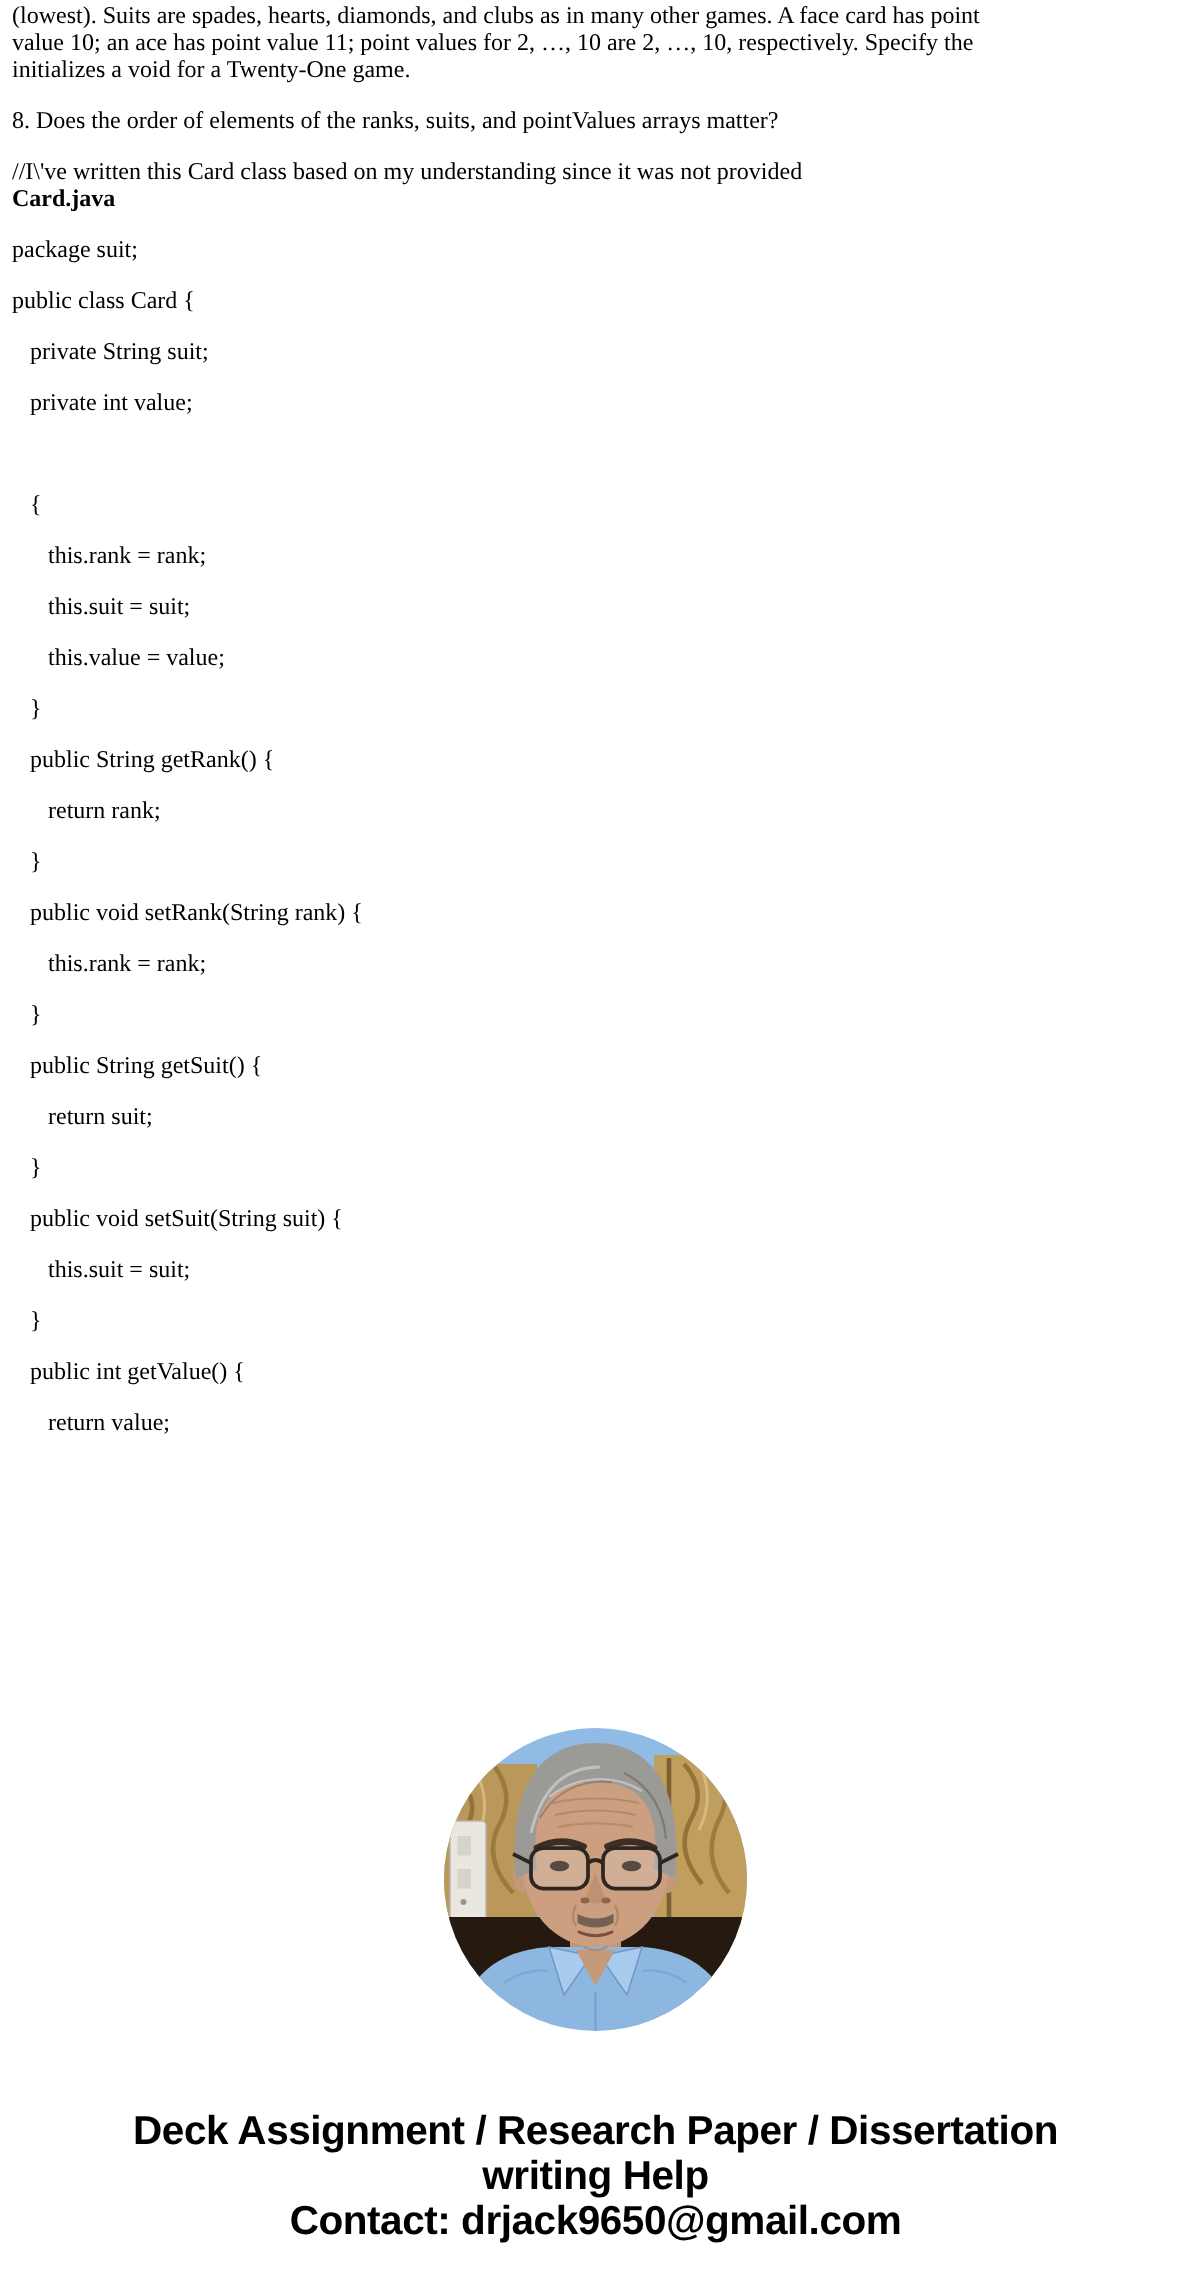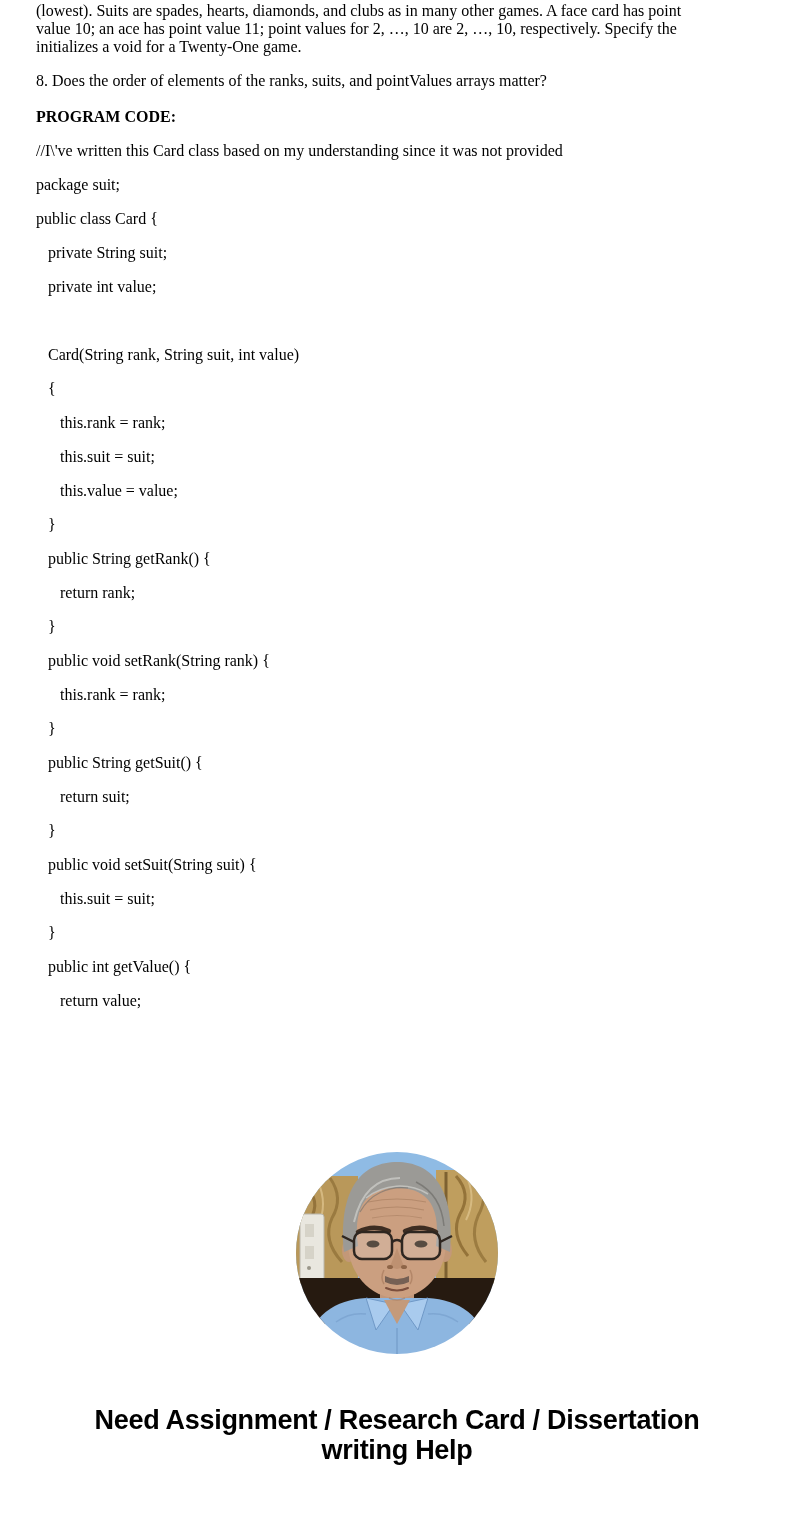--- a/index.html
+++ b/index.html
@@ -11,21 +11,20 @@
     font-family: "Liberation Serif", serif;
     font-size: 16px;
   }
 
   
   .text-clip {
     height: 1126px;
     overflow: hidden;
     padding: 2px 8px 0 8px;
     box-sizing: border-box;
-    margin-left: 28px;
   }
   .para { margin: 16px 0; line-height: 18px; }
   .intro { margin: 0 0 16px 0; }
   .tline { display: block; line-height: 18px; }
   .bold { font-weight: bold; }
   .solution-heading {
     font-family: "Liberation Serif", serif;
     font-size: 20px;
     line-height: 23px;
     font-weight: bold;
@@ -74,34 +73,33 @@
   <div class="para intro">
 
   <div class="tline">(lowest). Suits are spades, hearts, diamonds, and clubs as in many other games. A face card has point</div>
       <div class="tline">value 10; an ace has point value 11; point values for 2, …, 10 are 2, …, 10, respectively. Specify the</div>
       <div class="tline">initializes a void for a Twenty-One game.</div>
     </div>
 
   <p class="para">8. Does the order of elements of the ranks, suits, and pointValues arrays matter?</p>
 
 
-  <h3 class="program-code-heading">PROGRAM CODE:</h3>
 
   <p class="para">
     <span class="tline">//I\'ve written this Card class based on my understanding since it was not provided</span>
+    <span class="tline bold">Card.java</span>
   </p>
 
   <div>
 
   <p class="para code-line">package suit;</p>
       <p class="para code-line">public class Card {</p>
       <p class="para code-line">&nbsp;&nbsp;&nbsp;private String suit;</p>
       <p class="para code-line">&nbsp;&nbsp;&nbsp;private int value;</p>
       <p class="para code-line">&nbsp;</p>
-      <p class="para code-line">&nbsp;&nbsp;&nbsp;Card(String rank, String suit, int value)</p>
       <p class="para code-line">&nbsp;&nbsp;&nbsp;{</p>
       <p class="para code-line">&nbsp;&nbsp;&nbsp;&nbsp;&nbsp;&nbsp;this.rank = rank;</p>
       <p class="para code-line">&nbsp;&nbsp;&nbsp;&nbsp;&nbsp;&nbsp;this.suit = suit;</p>
       <p class="para code-line">&nbsp;&nbsp;&nbsp;&nbsp;&nbsp;&nbsp;this.value = value;</p>
       <p class="para code-line">&nbsp;&nbsp;&nbsp;}</p>
       <p class="para code-line">&nbsp;&nbsp;&nbsp;public String getRank() {</p>
       <p class="para code-line">&nbsp;&nbsp;&nbsp;&nbsp;&nbsp;&nbsp;return rank;</p>
       <p class="para code-line">&nbsp;&nbsp;&nbsp;}</p>
       <p class="para code-line">&nbsp;&nbsp;&nbsp;public void setRank(String rank) {</p>
       <p class="para code-line">&nbsp;&nbsp;&nbsp;&nbsp;&nbsp;&nbsp;this.rank = rank;</p>
@@ -186,15 +184,16 @@
 
     <path d="M89 124 Q101 130 113 124 L113 130 Q101 136 89 130 Z" fill="#5f5048" opacity="0.8"></path>
 
     <path d="M90 136 Q101 141 112 136" stroke="#7c4f3d" stroke-width="2" fill="none" stroke-linecap="round"></path>
     <path d="M93 146 Q101 150 109 146" stroke="#a87c5e" stroke-width="1.5" fill="none" opacity="0.6"></path>
   </svg>
 </div>
 
 <div class="footer">
 
-<div class="footer-line">Need Assignment / Research Card / Dissertation</div>
+<div class="footer-line">Deck Assignment / Research Paper / Dissertation</div>
     <div class="footer-line">writing Help</div>
+    <div class="footer-line">Contact: drjack9650@gmail.com</div>
   </div>
 
 </body></html>

